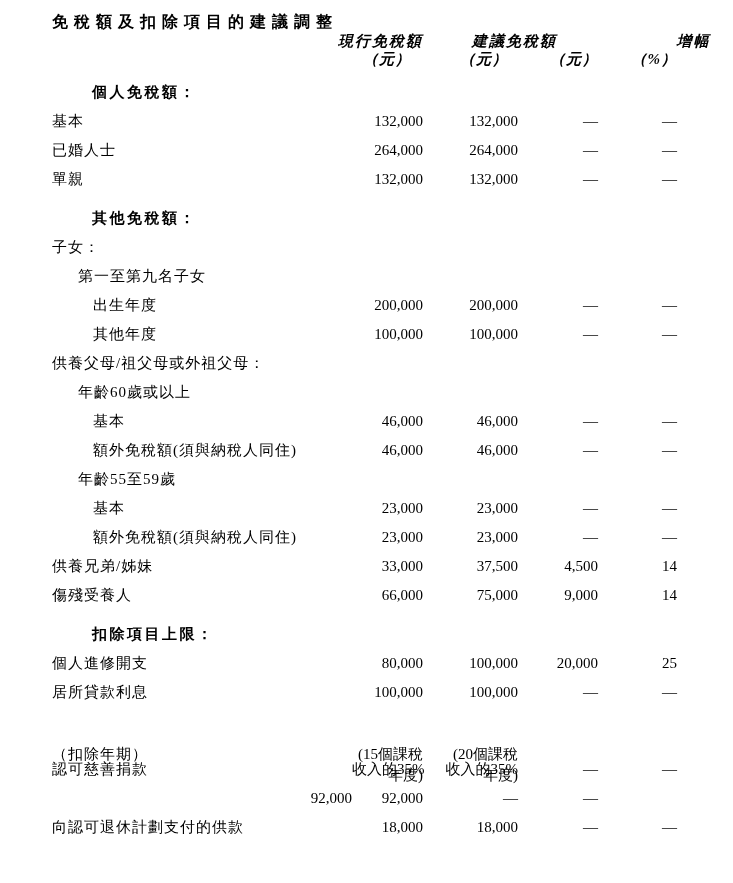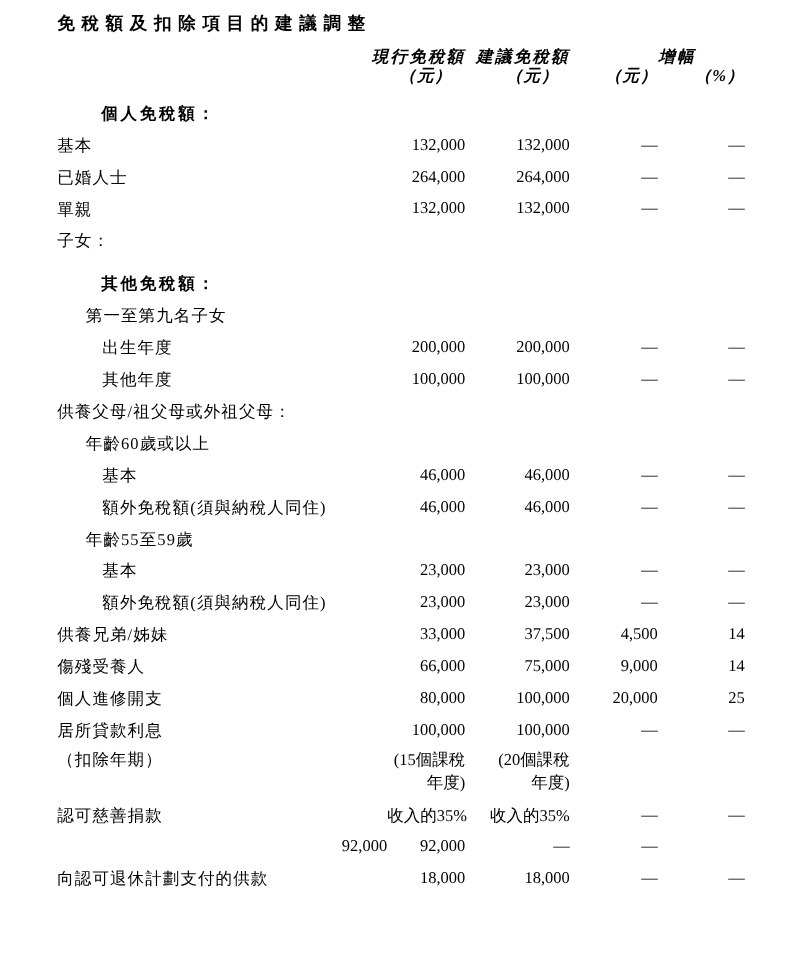--- a/index.html
+++ b/index.html
@@ -20,26 +20,27 @@
     font-weight: bold;
     letter-spacing: 6px;
     height: 18px;
     line-height: 18px;
     white-space: nowrap;
   }
   
   .header-row1 {
     display: grid;
     grid-template-columns: 371px 95px 159px;
-    margin-top: 13px;
+    margin-top: 2px;
     height: 17px;
     line-height: 17px;
     font-weight: bold;
     font-style: italic;
     letter-spacing: 2px;
+    gap: 39px;
   }
   .header-row1 .hcell { text-align: right; white-space: nowrap; }
   .header-row1 .hcell.center { text-align: center; padding-left: 36px; }
   .header-row2 {
     display: grid;
     grid-template-columns: 300px 71px 95px 80px 79px;
     height: 18px;
     line-height: 18px;
     font-weight: bold;
     font-style: italic;
@@ -57,21 +58,21 @@
     align-items: center;
   }
   .cell { white-space: nowrap; }
   .cell.label { text-align: left; letter-spacing: 1px; }
   .cell.val { text-align: right; letter-spacing: 0; }
   .section-row { margin-top: 10px; margin-left: 40px; }
   .section-row .cell.label { font-weight: bold; letter-spacing: 2.5px; }
   .indent-1 { padding-left: 26px; }
   .indent-2 { padding-left: 41px; }
   .tall-row { height: 46px; align-items: start; padding-top: 2px; }
-  .tall-row .cell { white-space: pre-line; line-height: 21px; }
+  .tall-row .cell { white-space: pre-line; line-height: 21px; margin-top: 35px; }
   .span2 { grid-column: span 2; padding-right: 8px; }
 </style>
 </head>
 <body>
 
 <div class="doc">
 
   <div class="doc-title">免稅額及扣除項目的建議調整</div>
 
   <div class="header-row1">
@@ -110,29 +111,29 @@
     <div class="cell val">—</div>
     <div class="cell val">—</div>
   </div>
       <div class="row">
     <div class="cell label">單親</div>
     <div class="cell val">132,000</div>
     <div class="cell val">132,000</div>
     <div class="cell val">—</div>
     <div class="cell val">—</div>
   </div>
-      <div class="row">
-    <div class="cell label">子女：</div>
-    <div class="cell val"></div>
-    <div class="cell val"></div>
-    <div class="cell val"></div>
-    <div class="cell val"></div>
-  </div>
       <div class="row section-row">
     <div class="cell label">其他免稅額：</div>
+    <div class="cell val"></div>
+    <div class="cell val"></div>
+    <div class="cell val"></div>
+    <div class="cell val"></div>
+  </div>
+      <div class="row">
+    <div class="cell label">子女：</div>
     <div class="cell val"></div>
     <div class="cell val"></div>
     <div class="cell val"></div>
     <div class="cell val"></div>
   </div>
       <div class="row">
     <div class="cell label indent-1">第一至第九名子女</div>
     <div class="cell val"></div>
     <div class="cell val"></div>
     <div class="cell val"></div>
@@ -207,20 +208,27 @@
     <div class="cell val">37,500</div>
     <div class="cell val">4,500</div>
     <div class="cell val">14</div>
   </div>
       <div class="row">
     <div class="cell label">傷殘受養人</div>
     <div class="cell val">66,000</div>
     <div class="cell val">75,000</div>
     <div class="cell val">9,000</div>
     <div class="cell val">14</div>
+  </div>
+      <div class="row section-row">
+    <div class="cell label">扣除項目上限：</div>
+    <div class="cell val"></div>
+    <div class="cell val"></div>
+    <div class="cell val"></div>
+    <div class="cell val"></div>
   </div>
       <div class="row">
     <div class="cell label">個人進修開支</div>
     <div class="cell val">80,000</div>
     <div class="cell val">100,000</div>
     <div class="cell val">20,000</div>
     <div class="cell val">25</div>
   </div>
       <div class="row">
     <div class="cell label">居所貸款利息</div>

